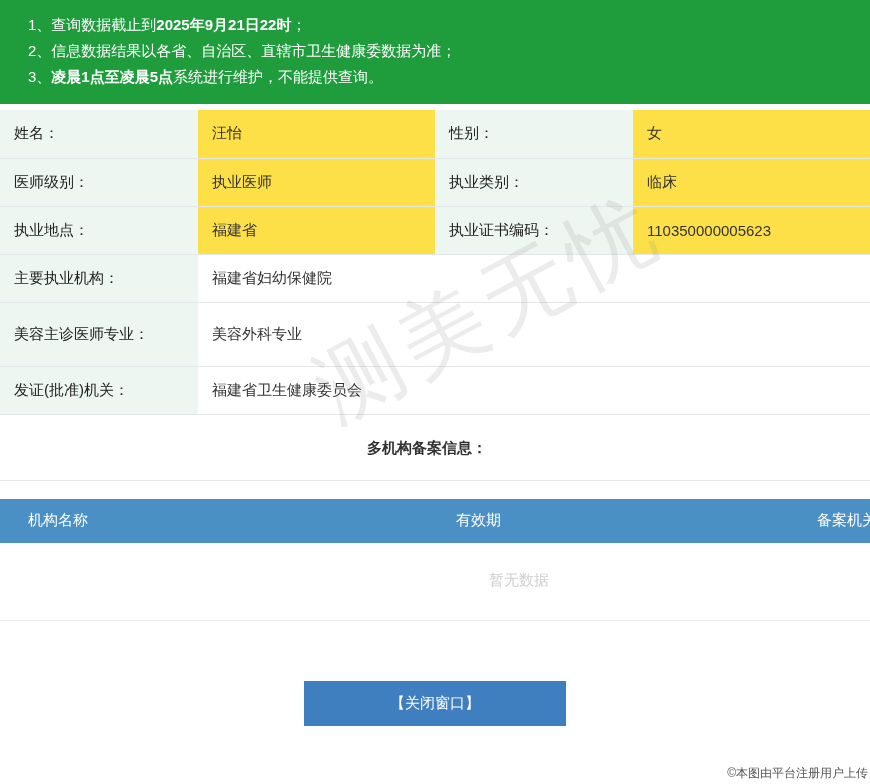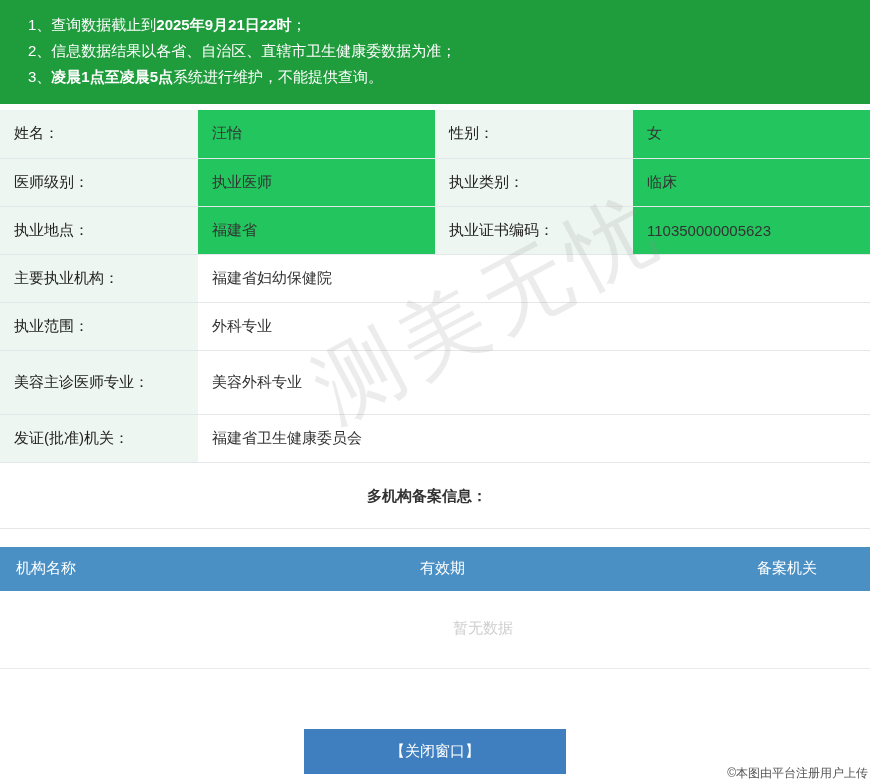--- a/index.html
+++ b/index.html
@@ -54,21 +54,21 @@
     background: #eef6f1;
     width: 170px;
     color: #222;
   }
   td.lbl2 {
     background: #eef6f1;
     width: 170px;
     color: #222;
   }
   td.val {
-    background: #22c55e;
+    background: #fde047;
   }
   td.val-wide {
     background: #ffffff;
   }
   tr.tall {
     height: 64px;
   }
 
   
   .section-title {
@@ -86,21 +86,21 @@
     border-collapse: collapse;
     table-layout: fixed;
     margin-top: 18px;
   }
   .grid th {
     background: #4a90c4;
     color: #ffffff;
     font-weight: normal;
     font-size: 15px;
     text-align: left;
-    padding: 12px 16px;
+    padding: 12px 28px;
     height: 20px;
   }
   .grid th.c1 { width: 372px; }
   .grid th.c2 { width: 305px; }
   .grid th.c3 { width: 193px; }
   .grid td.empty {
     text-align: center;
     color: #cfcfcf;
     font-size: 15px;
     padding: 28px 0 30px 0;
@@ -177,24 +177,20 @@
     <tr>
       <td class="lbl">执业地点：</td>
       <td class="val">福建省</td>
       <td class="lbl2">执业证书编码：</td>
       <td class="val">110350000005623</td>
     </tr>
     <tr>
       <td class="lbl">主要执业机构：</td>
       <td class="val-wide" colspan="3">福建省妇幼保健院</td>
     </tr>
-    <tr>
-      <td class="lbl">执业范围：</td>
-      <td class="val-wide" colspan="3">外科专业</td>
-    </tr>
     <tr class="tall">
       <td class="lbl">美容主诊医师专业：</td>
       <td class="val-wide" colspan="3">美容外科专业</td>
     </tr>
     <tr>
       <td class="lbl">发证(批准)机关：</td>
       <td class="val-wide" colspan="3">福建省卫生健康委员会</td>
     </tr>
   </tbody>
 </table>

